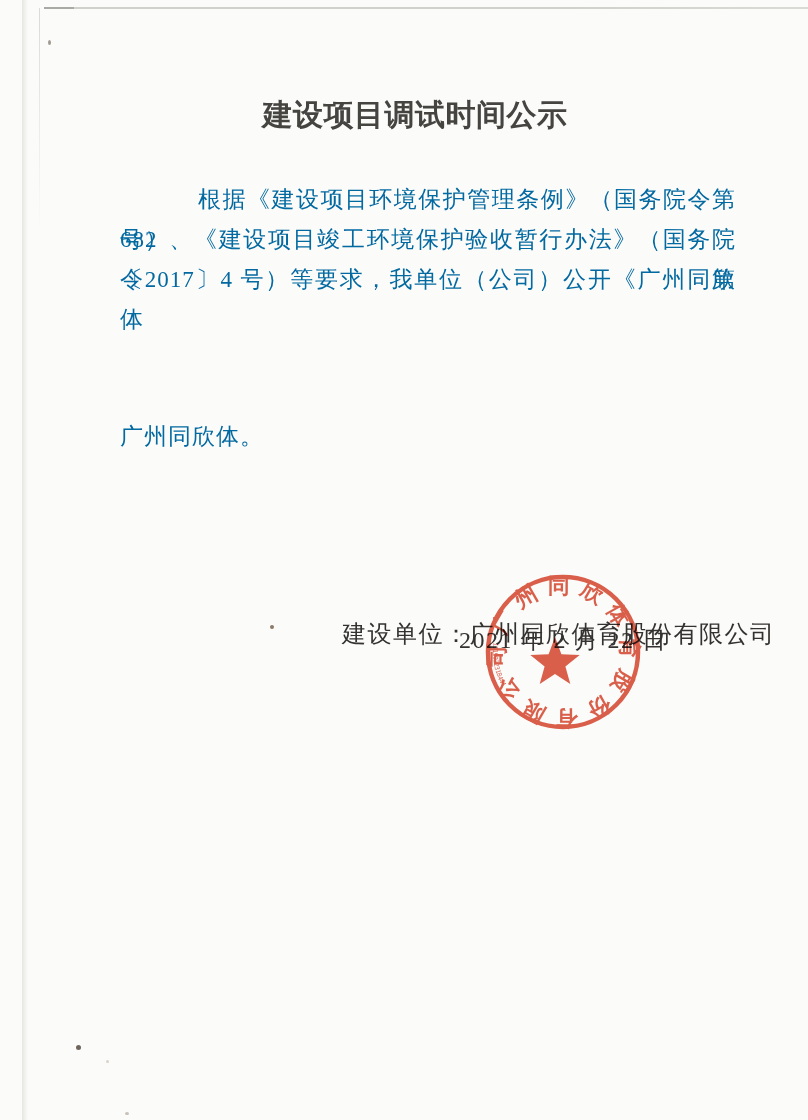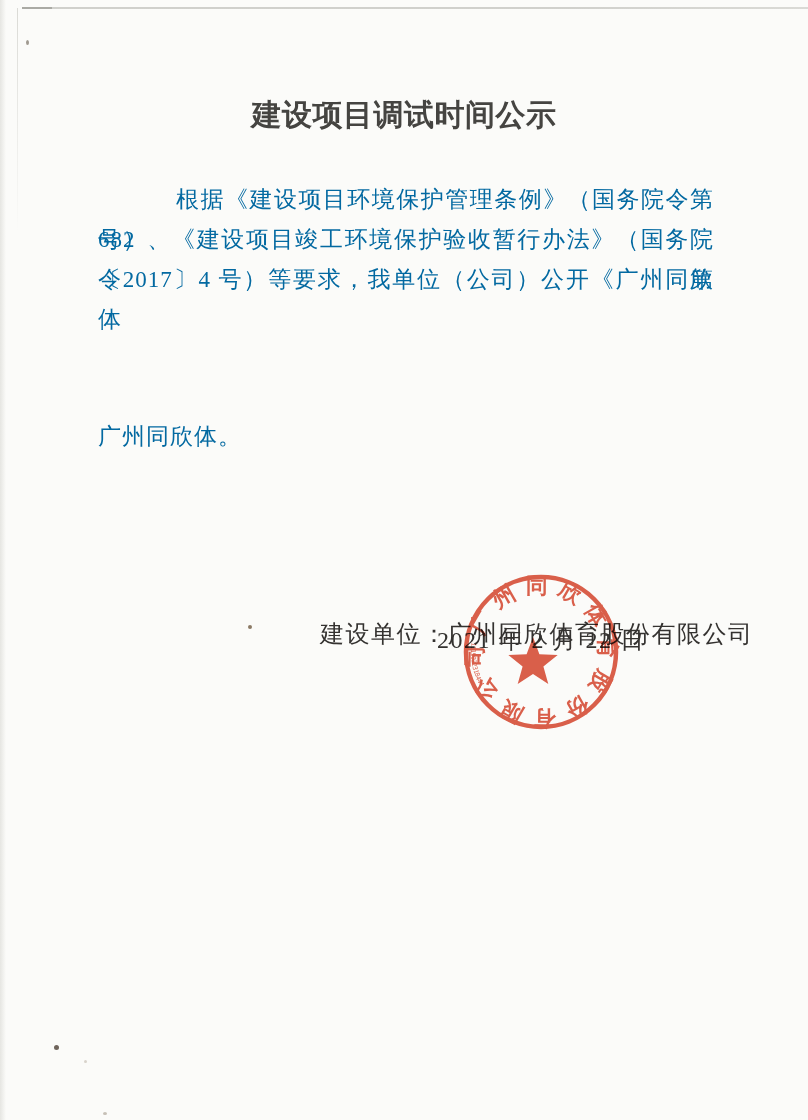--- a/index.html
+++ b/index.html
@@ -1,21 +1,21 @@
 <!DOCTYPE html>
 <html><head>
 <meta charset="utf-8">
 <style>
   html,body{margin:0;padding:0;}
   body{
     width:808px;height:1120px;position:relative;overflow:hidden;
     background:#fbfbf9;
     font-family:"Liberation Serif","DejaVu Serif",serif;
   }
-  .page{position:absolute;inset:0;}
+  .page{position:absolute;inset:0;margin-left:22px;}
   
   .scan-top-line{position:absolute;left:22px;right:0;top:7px;height:2px;
     background:linear-gradient(90deg,#8f8f88 0 30px,#c2c2bd 30px 70%,#cfcfca);opacity:.75;}
   .scan-left-line{position:absolute;left:17px;top:8px;width:1px;height:225px;
     background:linear-gradient(#b9b9b2,rgba(185,185,178,0));opacity:.5;}
   .scan-left-shade{position:absolute;left:0;top:0;width:6px;height:100%;
     background:linear-gradient(90deg,rgba(190,190,183,.35),rgba(190,190,183,0));}
   .speck{position:absolute;border-radius:50%;}
   .speck-a{left:26px;top:40px;width:3px;height:5px;background:#a09a90;}
   .speck-b{left:248px;top:625px;width:4px;height:4px;background:#8b7a66;}

